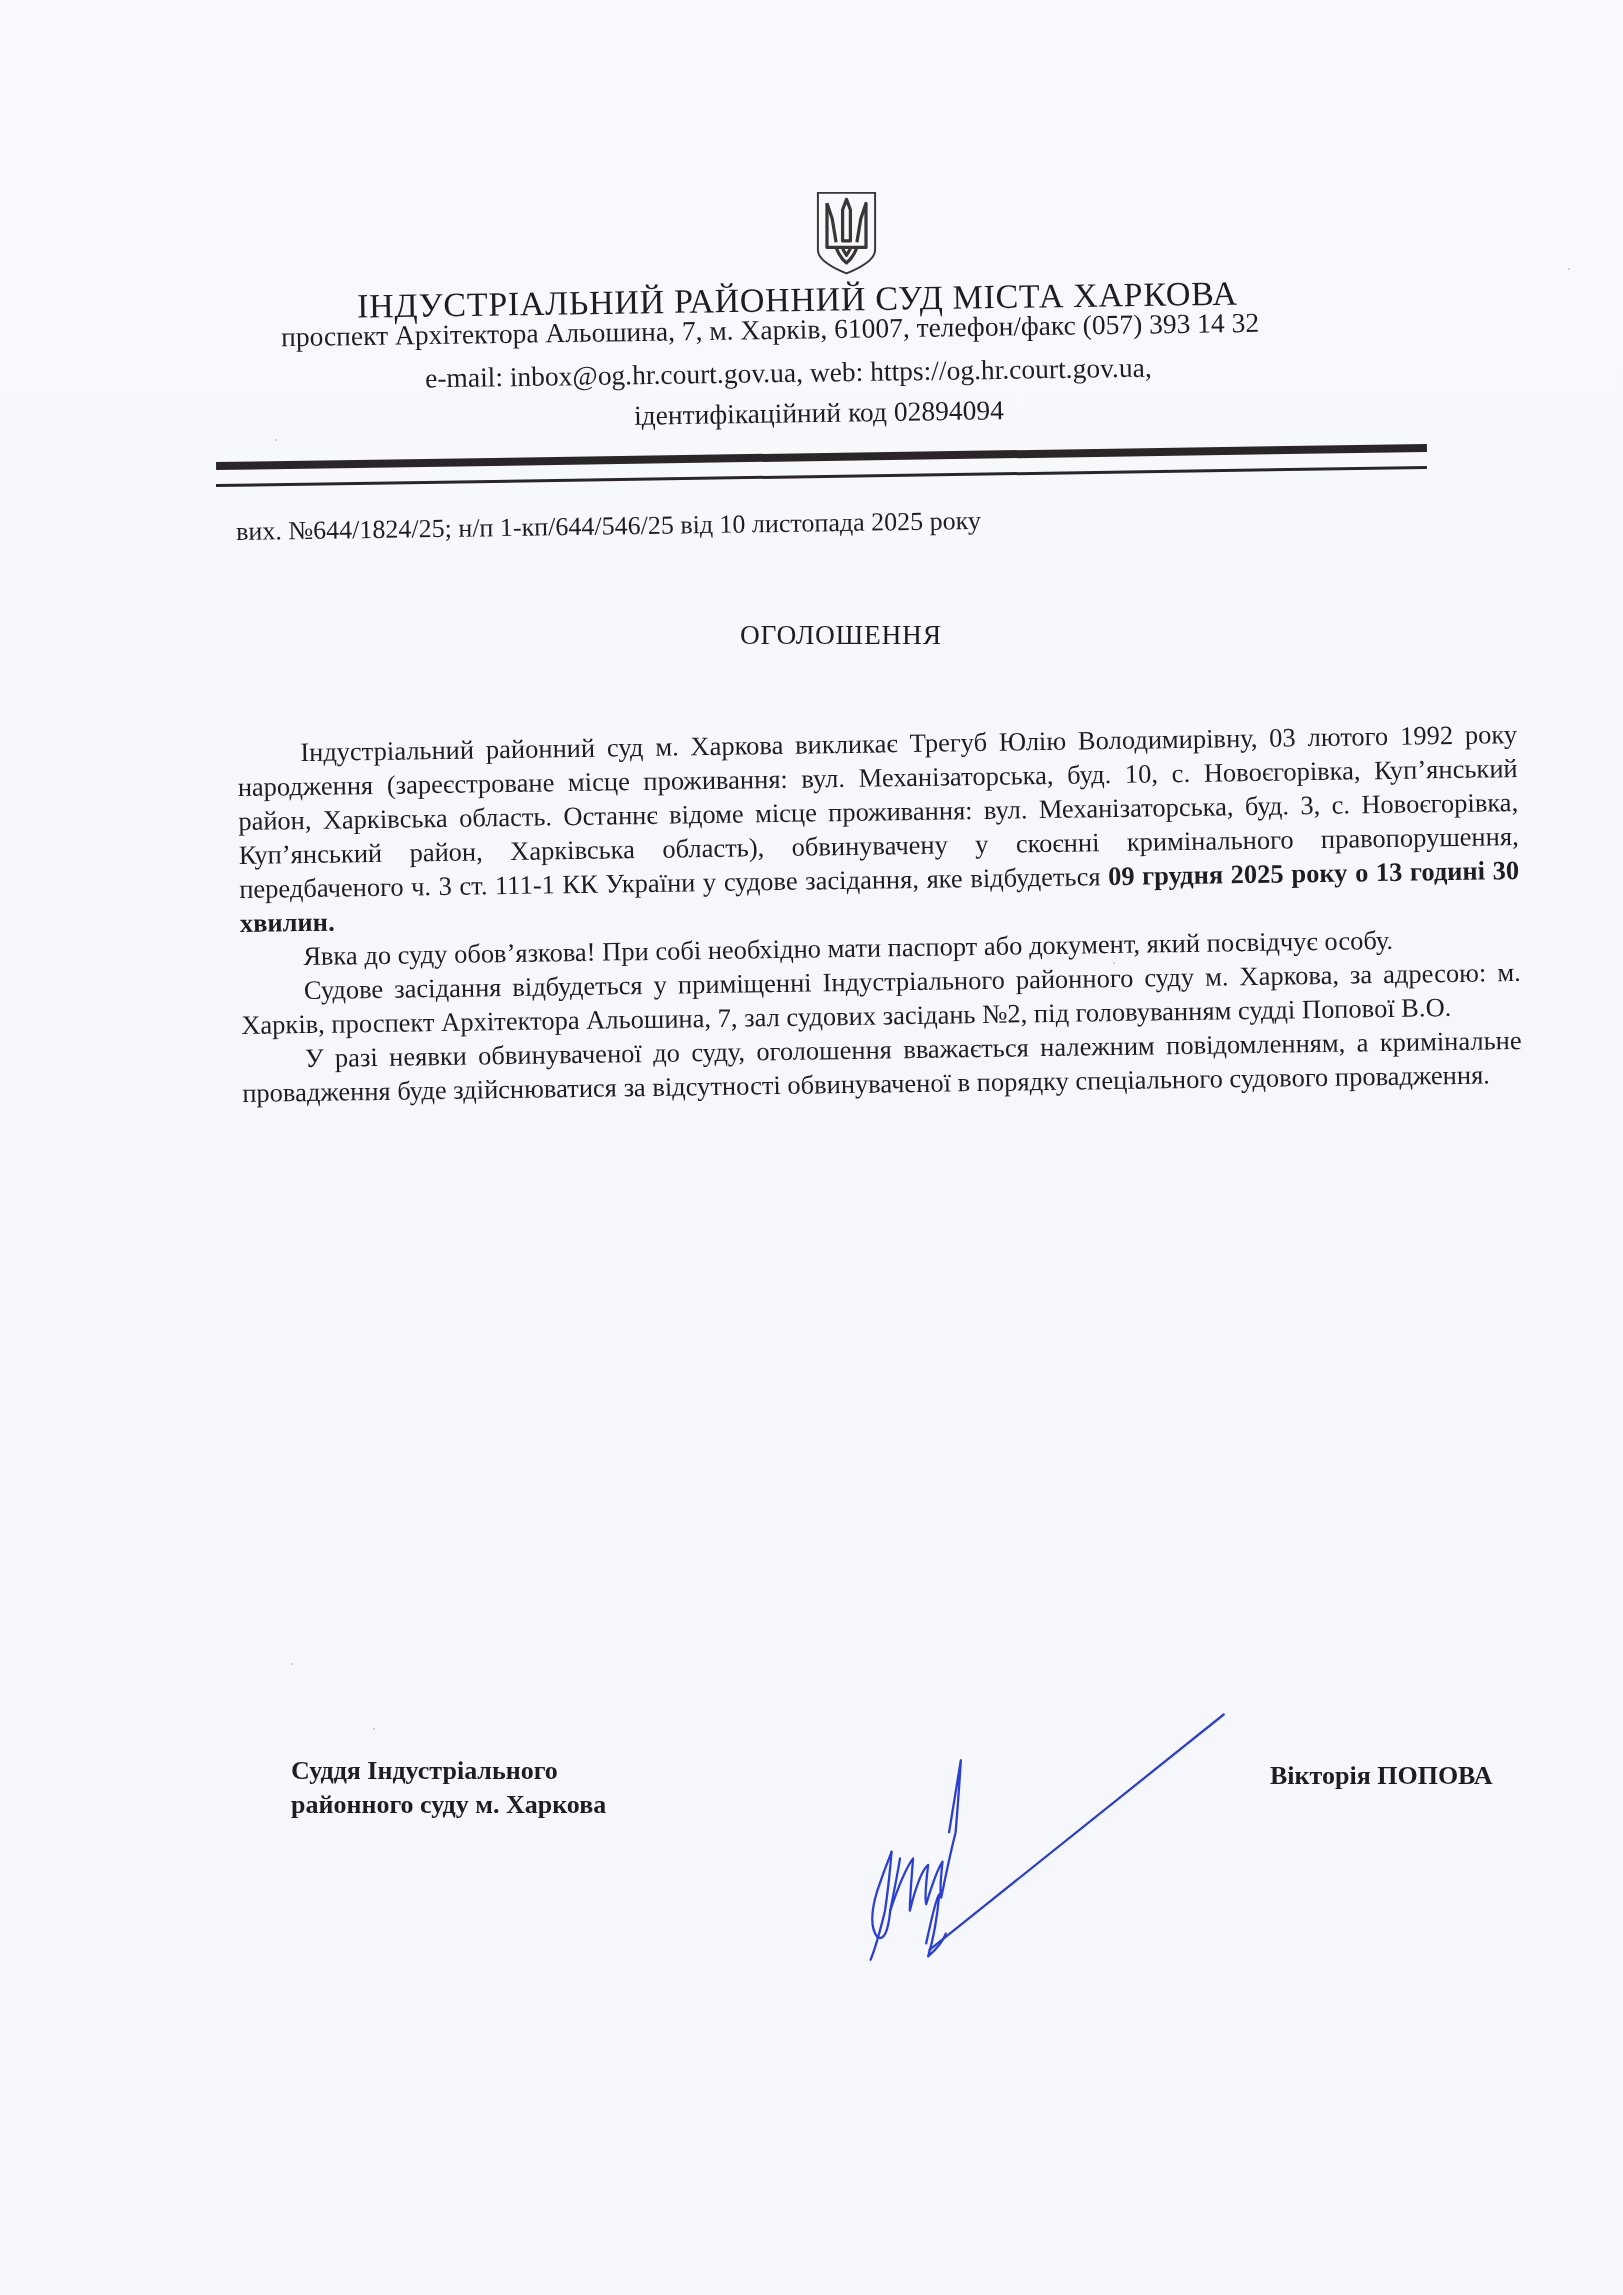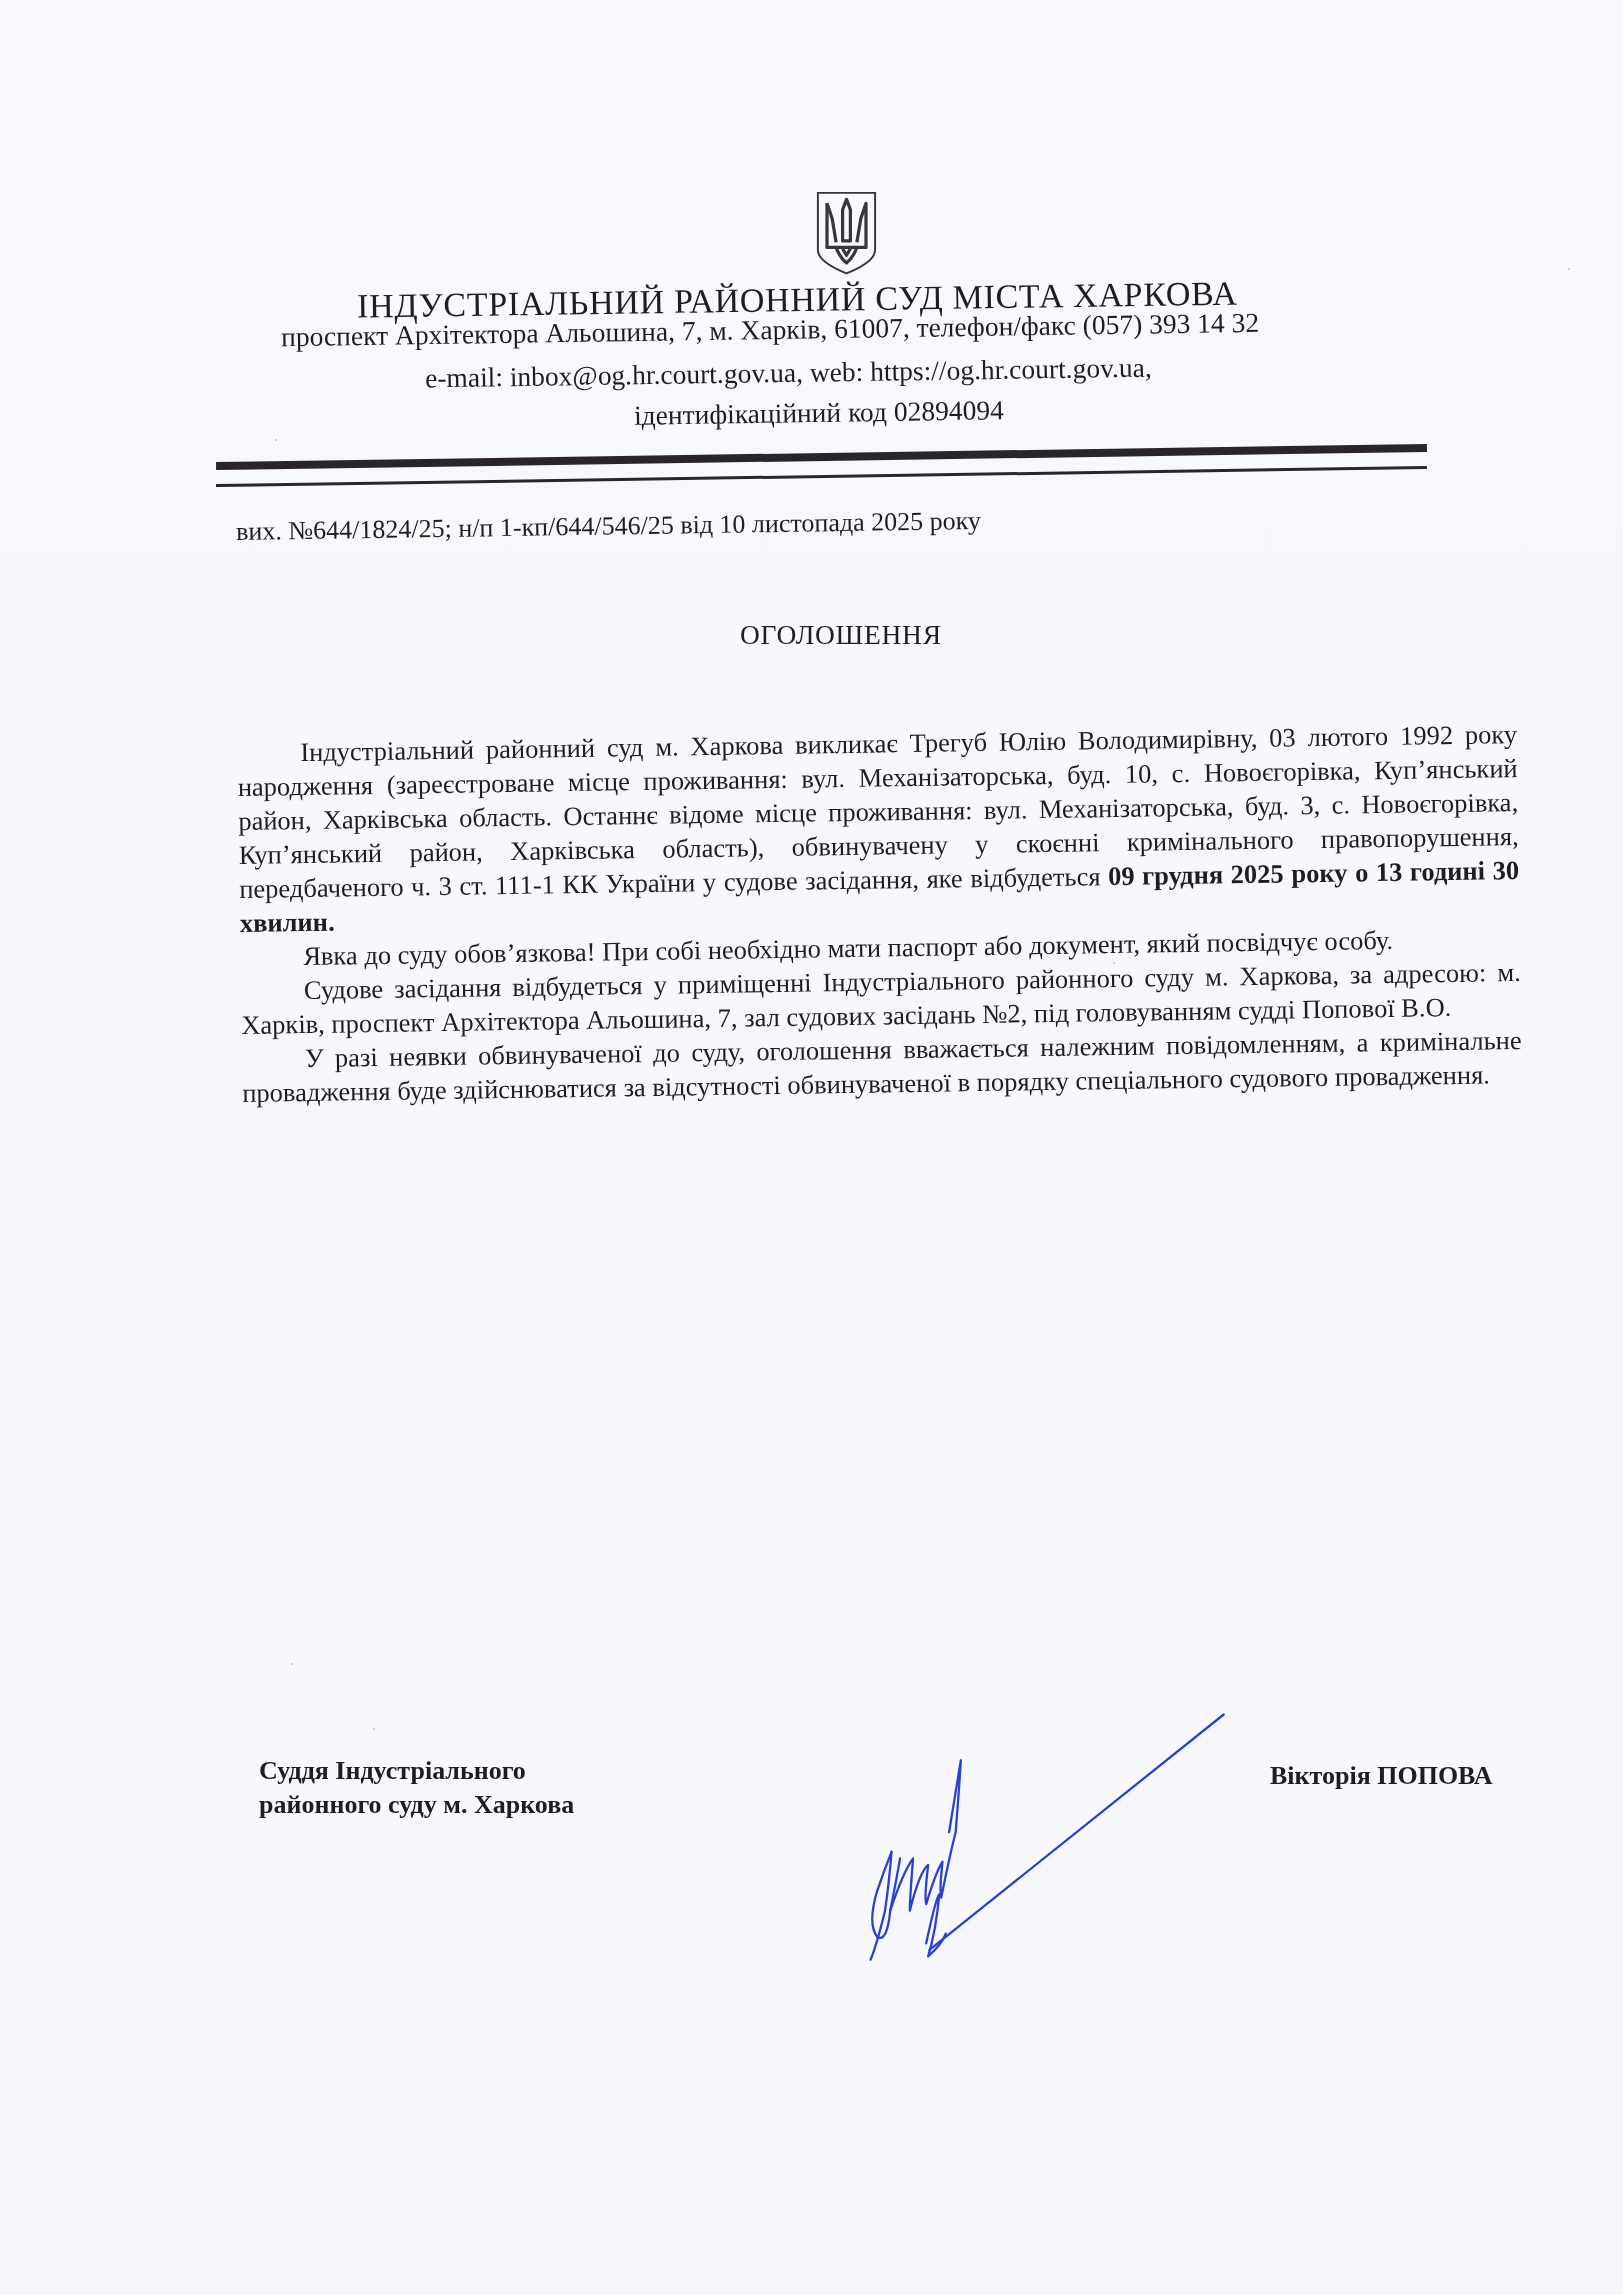--- a/index.html
+++ b/index.html
@@ -121,21 +121,21 @@
     }
     
     .judge-title {
       position: absolute;
       left: 259px;
       top: 1754px;
       font-size: 26px;
       font-weight: bold;
       line-height: 34px;
     }
-    .judge-title div { white-space: nowrap; }
+    .judge-title div { white-space: nowrap; margin-left: 32px; }
     .judge-name {
       position: absolute;
       left: 1270px;
       top: 1761px;
       font-size: 26px;
       font-weight: bold;
       white-space: nowrap;
     }
     .signature {
       position: absolute;

